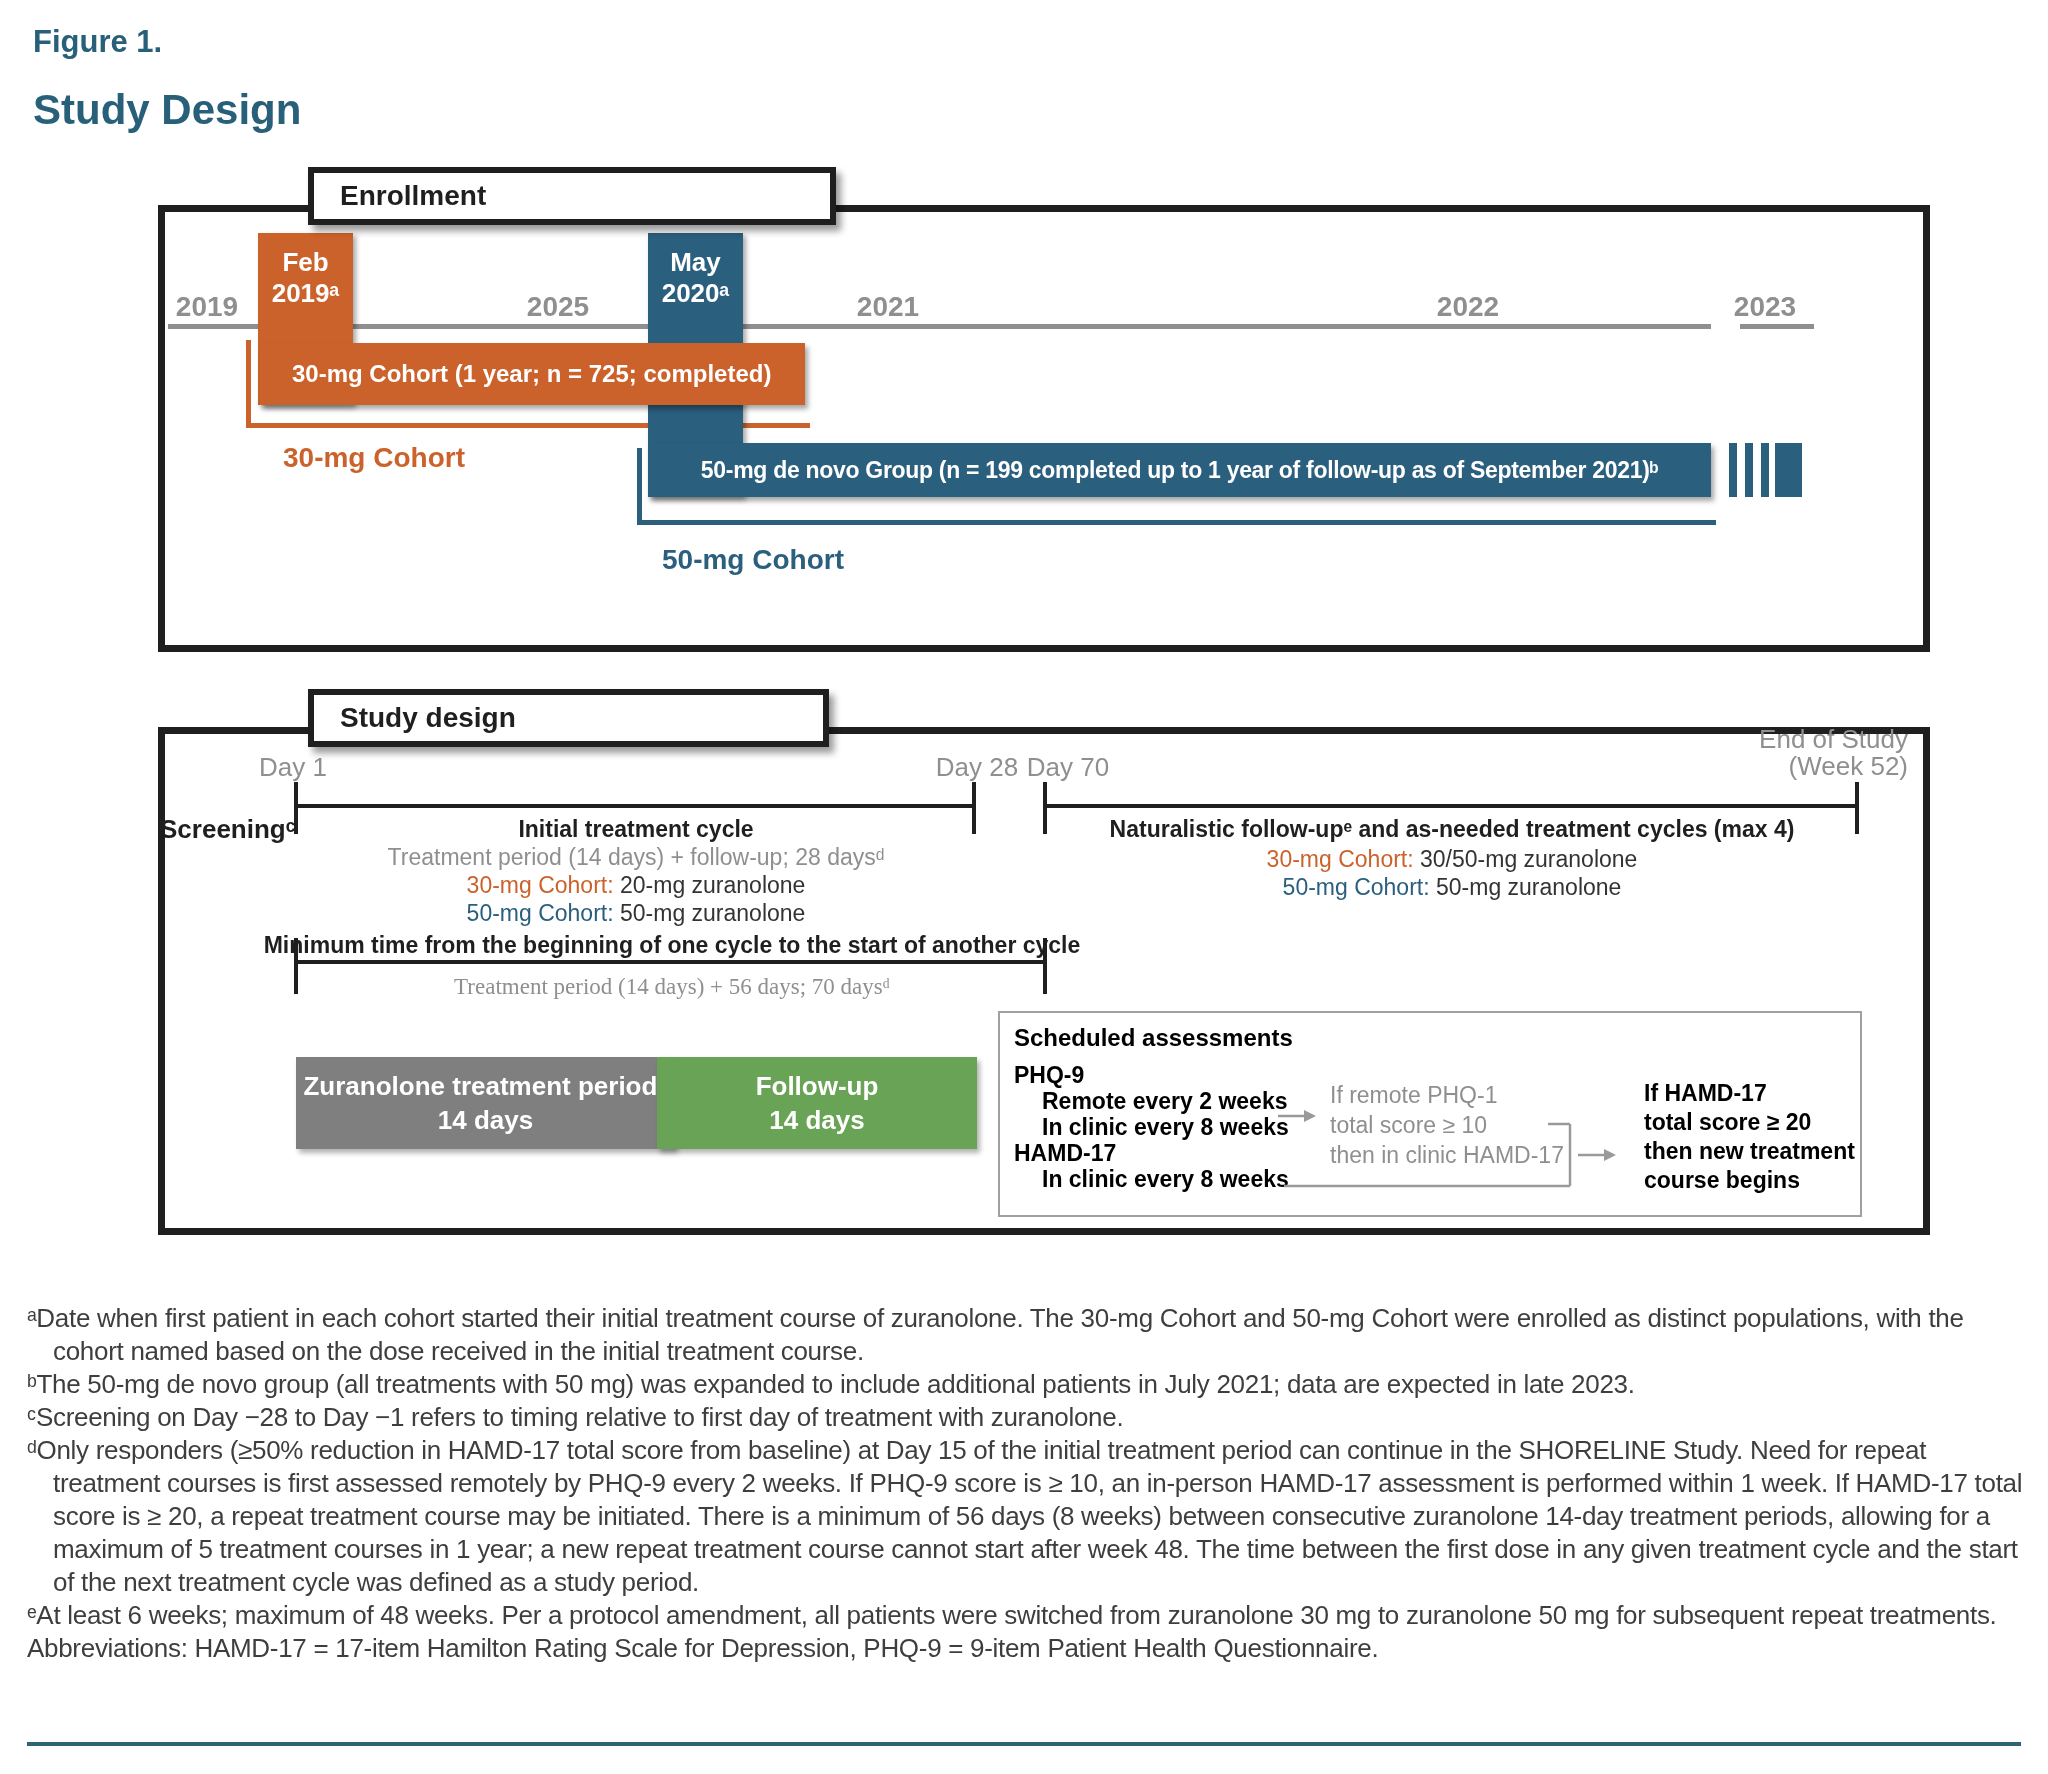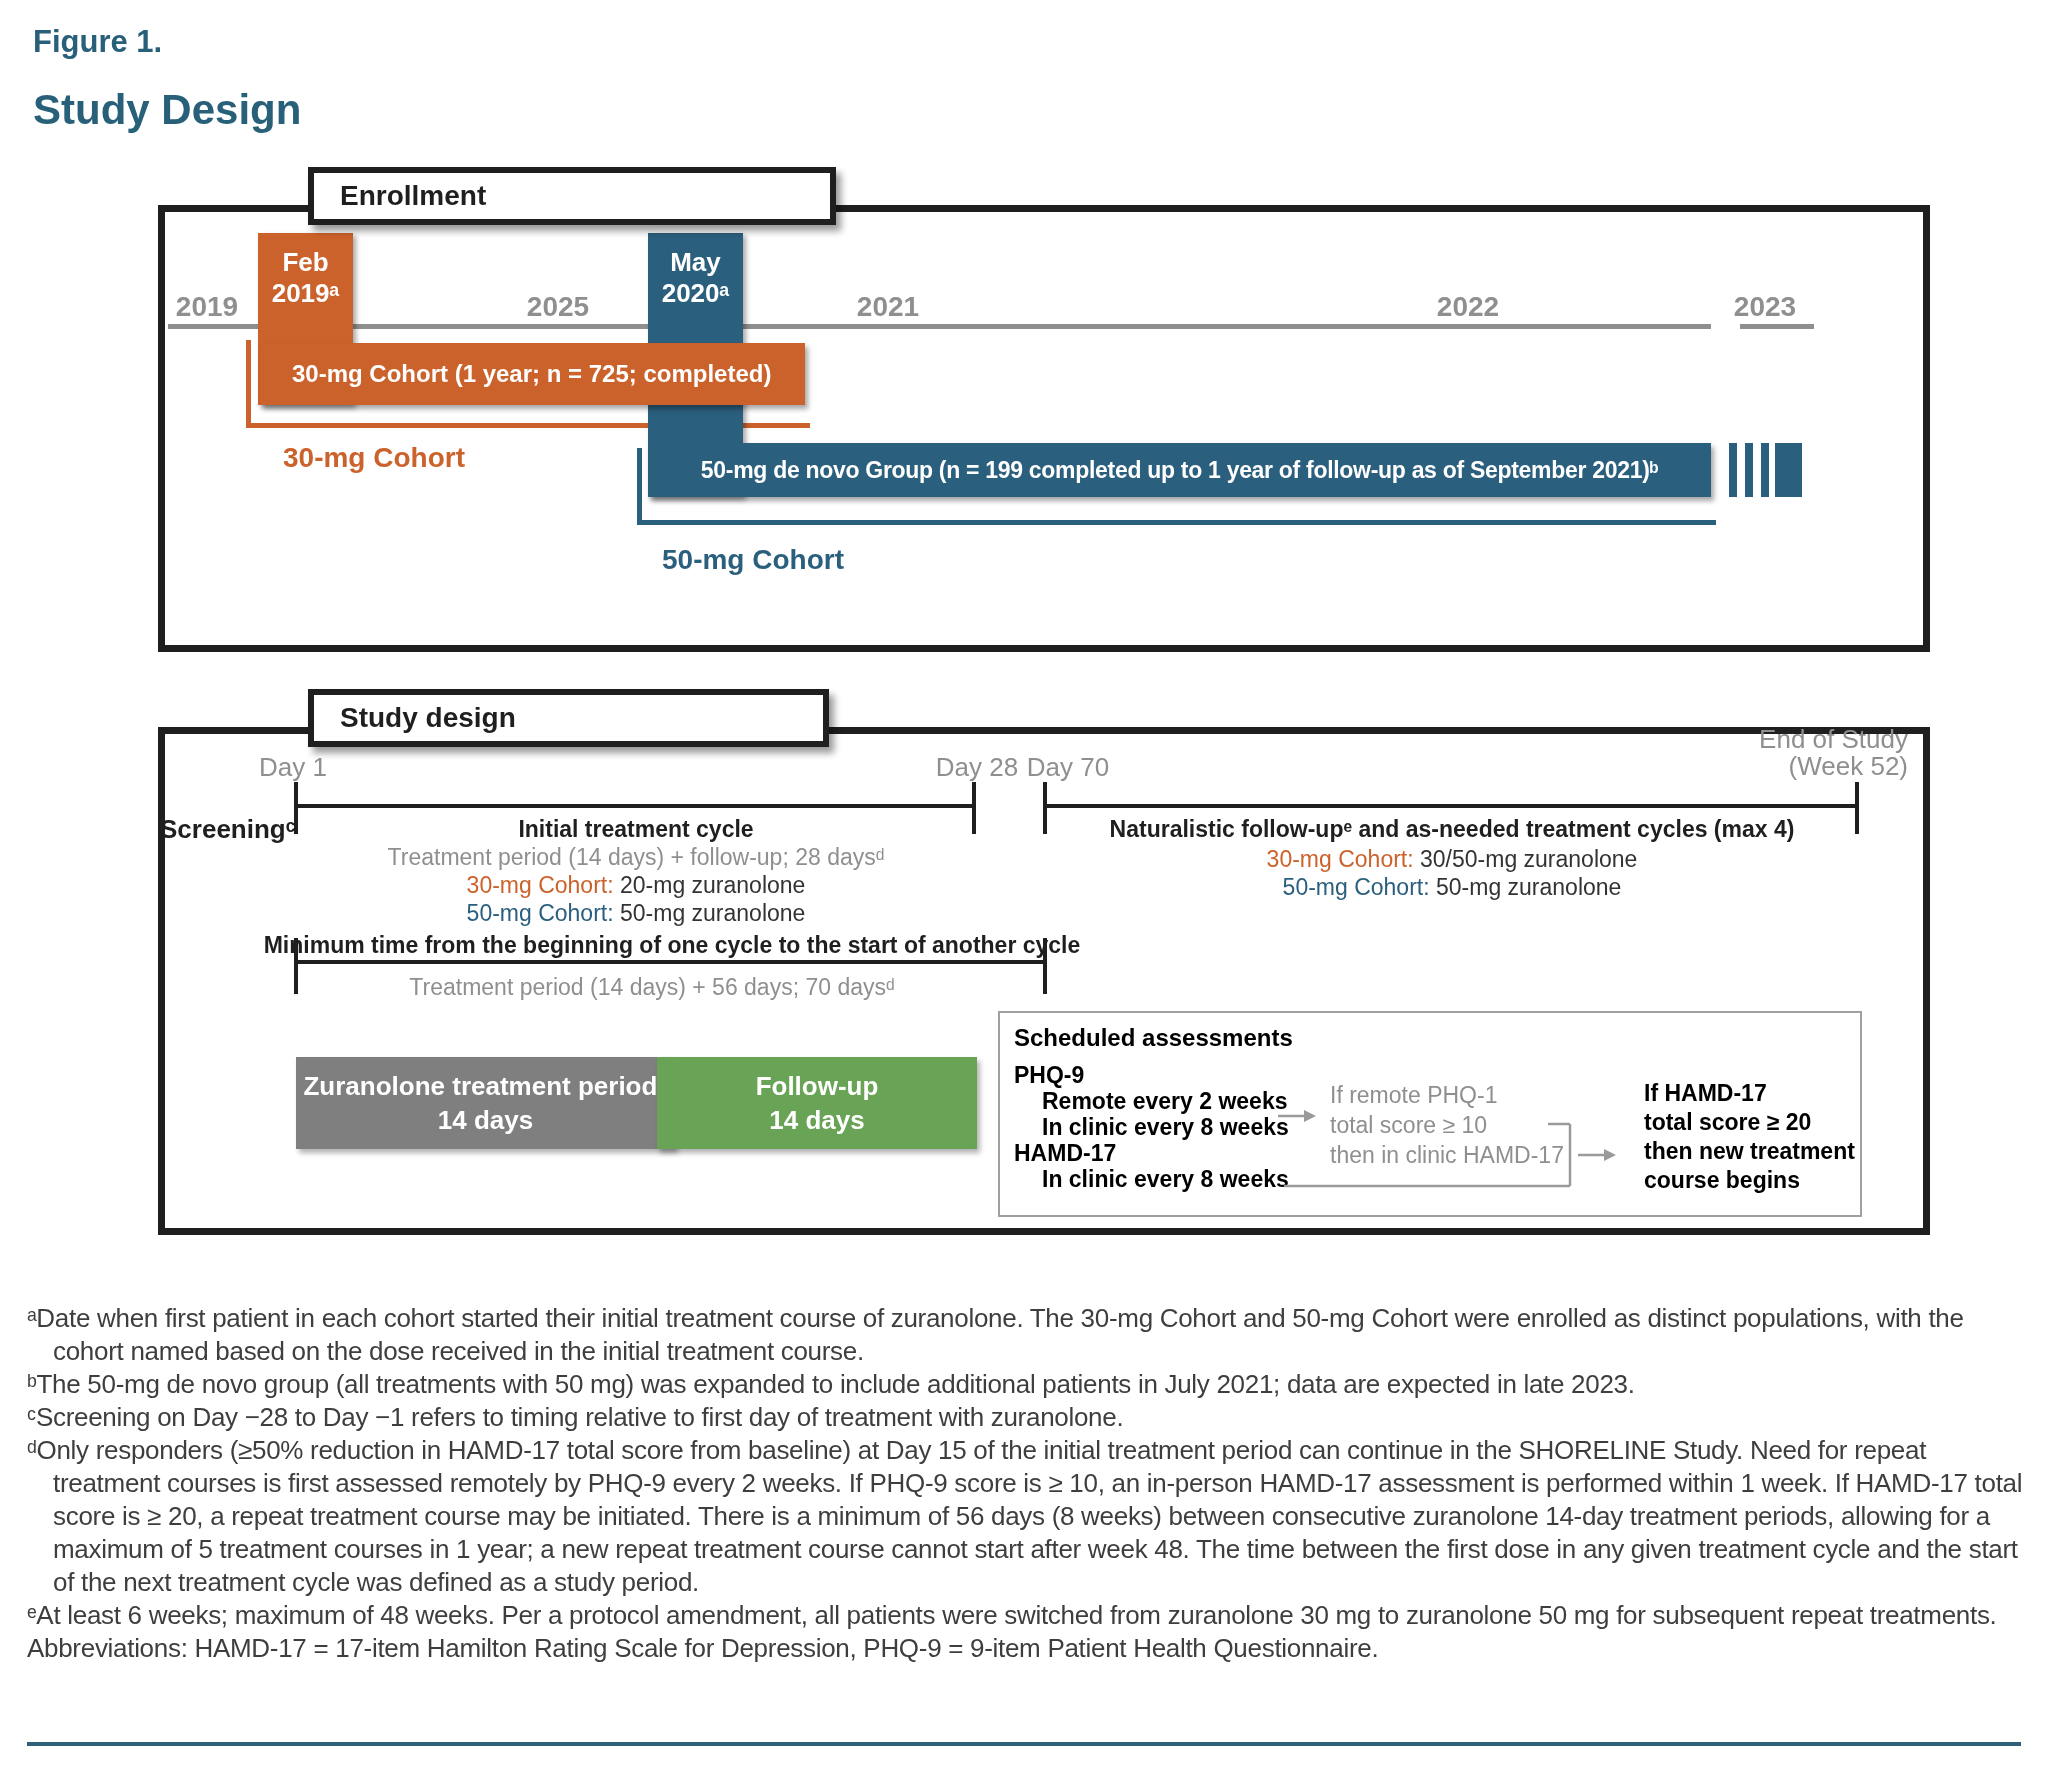--- a/index.html
+++ b/index.html
@@ -136,21 +136,21 @@
     <span class="orange">30-mg Cohort:</span><span> 30/50-mg zuranolone</span>
   </div>
   <div class="abs cohrow" style="left:1452px;top:874px;">
     <span class="blue">50-mg Cohort:</span><span> 50-mg zuranolone</span>
   </div>
 
   <div class="abs tick" style="left:294px;top:938px;height:56px;"></div>
   <div class="abs bline" style="left:296px;top:960px;width:751px;"></div>
   <div class="abs tick" style="left:1043px;top:938px;height:56px;"></div>
   <div class="abs bktitle" style="left:672px;top:932px;">Minimum time from the beginning of one cycle to the start of another cycle</div>
-  <div class="abs bksub" style="left:652px;top:974px;">Treatment period (14 days) + 56 days; 70 daysᵈ</div>
+  <div class="abs bksub" style="left:672px;top:974px;font-family:Liberation Serif, serif;">Treatment period (14 days) + 56 days; 70 daysᵈ</div>
 
   <div class="abs bigbox" style="left:296px;top:1057px;width:379px;height:92px;background:#7F7F7F;">
     <div>Zuranolone treatment periodᵈ</div>
     <div>14 days</div>
   </div>
   <div class="abs bigbox" style="left:657px;top:1057px;width:320px;height:92px;background:#69A355;">
     <div>Follow-up</div>
     <div>14 days</div>
   </div>
 

